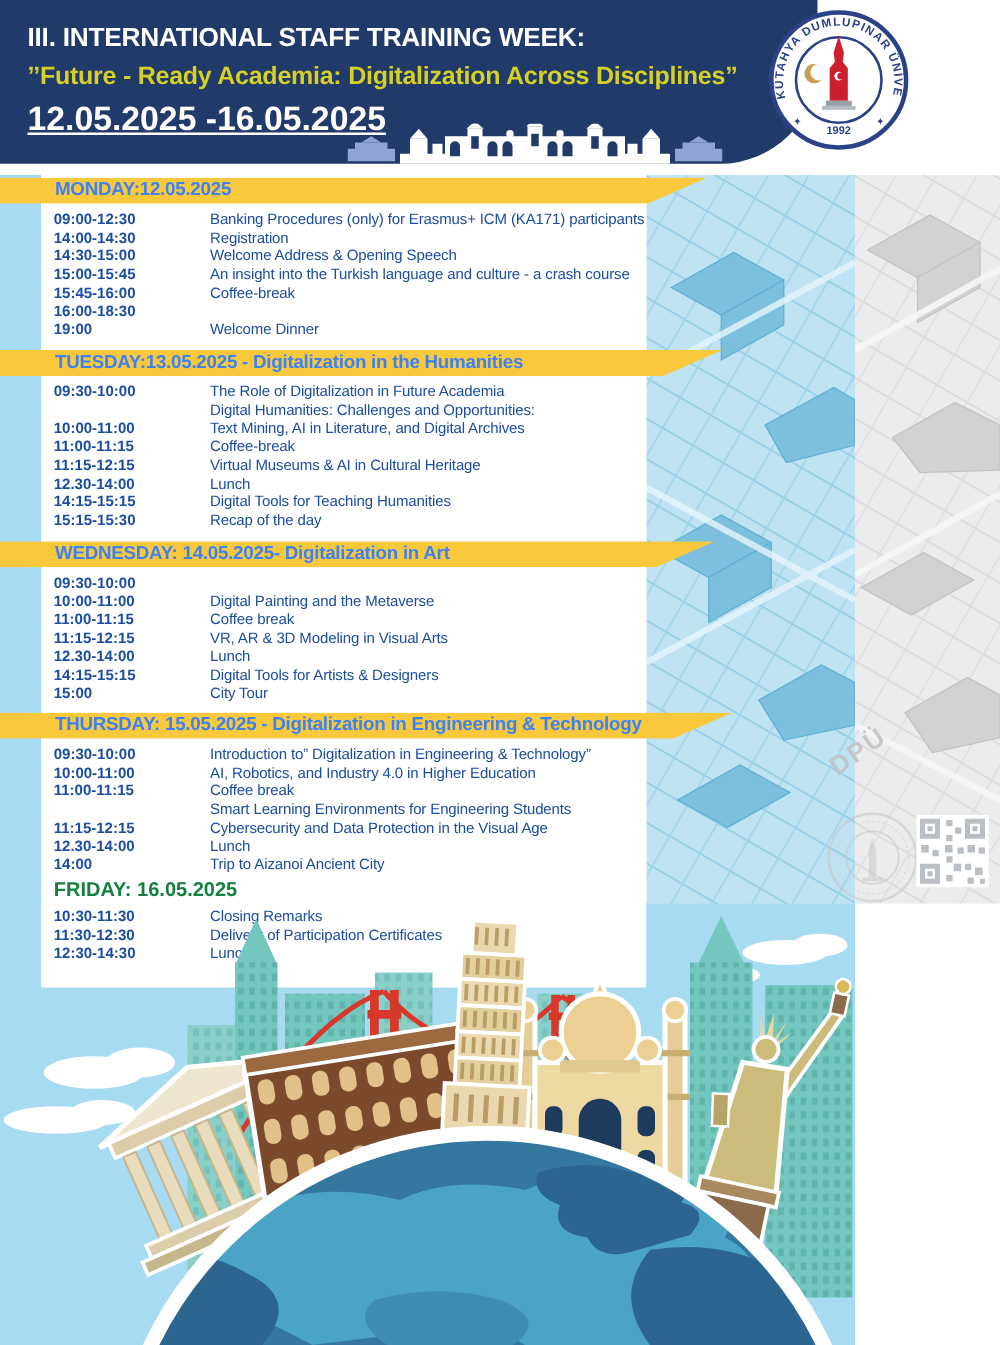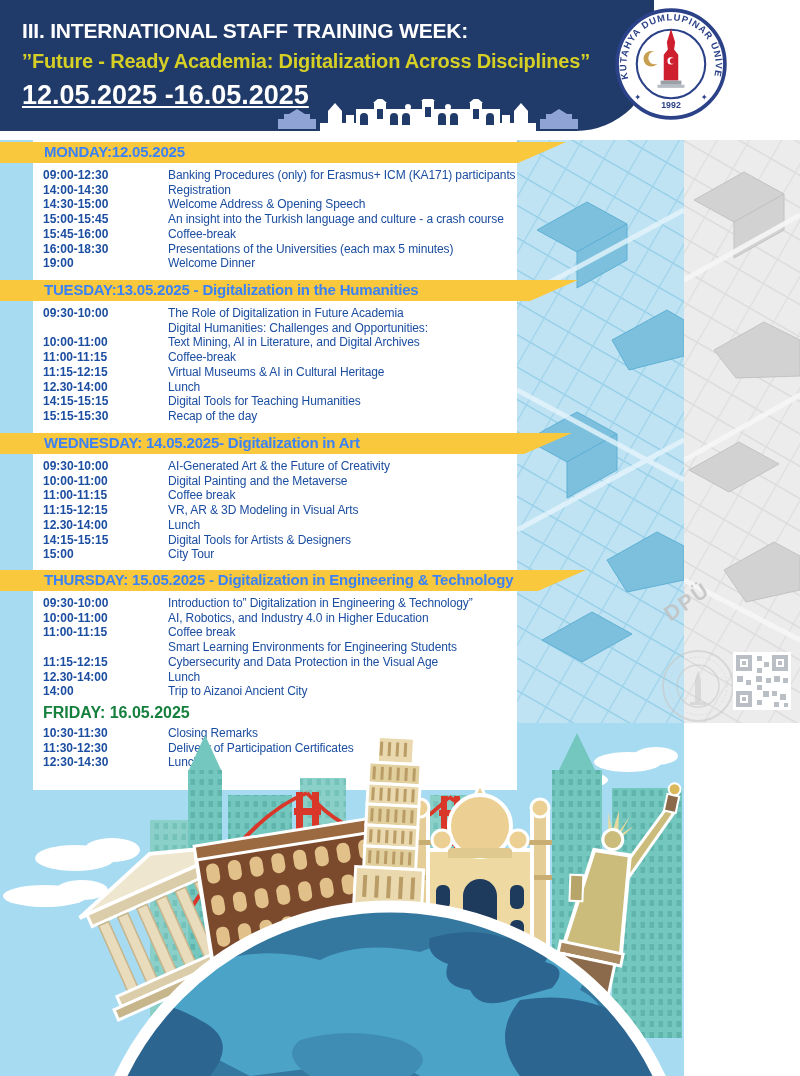--- a/index.html
+++ b/index.html
@@ -259,23 +259,20 @@
           </div>
   </div>
         <div class="row">
     <div class="time">15:45-16:00</div>
     <div class="desc">
             <div>Coffee-break</div>
           </div>
   </div>
         <div class="row">
     <div class="time">16:00-18:30</div>
-    <div class="desc">
-            <div>Presentations of the Universities (each max 5 minutes)</div>
-          </div>
   </div>
         <div class="row">
     <div class="time">19:00</div>
     <div class="desc">
             <div>Welcome Dinner</div>
           </div>
   </div>
       </div>
   </div>
     <div class="day abs" style="top: 280px;">
@@ -326,23 +323,20 @@
           </div>
   </div>
       </div>
   </div>
     <div class="day abs" style="top: 433px;">
     <div class="banner" style="width: 572px;"></div>
     <div class="banner-title">WEDNESDAY: 14.05.2025- Digitalization in Art</div>
     <div class="rows" style="top: 26px;">
         <div class="row">
     <div class="time">09:30-10:00</div>
-    <div class="desc">
-            <div>AI-Generated Art &amp; the Future of Creativity</div>
-          </div>
   </div>
         <div class="row">
     <div class="time">10:00-11:00</div>
     <div class="desc">
             <div>Digital Painting and the Metaverse</div>
           </div>
   </div>
         <div class="row">
     <div class="time">11:00-11:15</div>
     <div class="desc">

